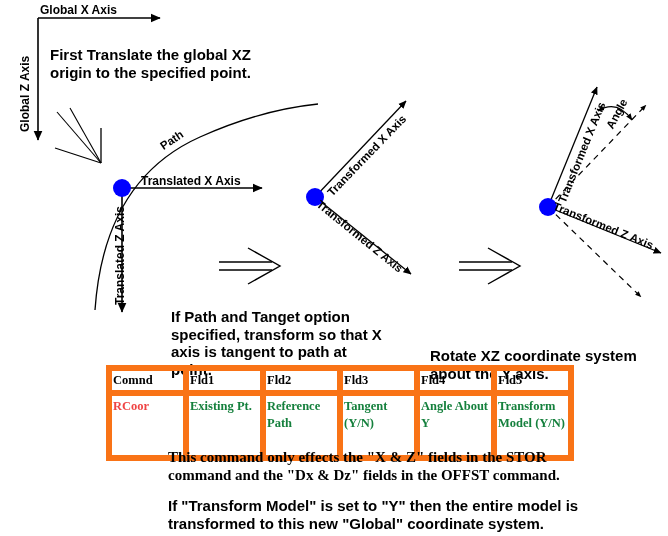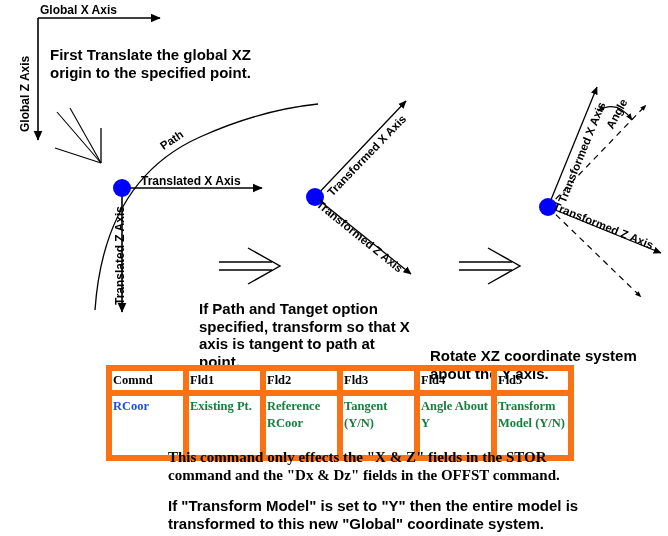--- a/index.html
+++ b/index.html
@@ -62,21 +62,21 @@
   #field-table tr.head td {
     height: 17px;
     color: #000000;
     vertical-align: middle;
     padding-top: 1px;
   }
   #field-table tr.body td {
     height: 56px;
   }
   #field-table td.cmd {
-    color: #1d4ed8;
+    color: #ef4444;
   }
   #field-table td.fld {
     color: #15803d;
   }
 </style>
 </head>
 <body>
 
 <div id="page">
 
@@ -148,21 +148,21 @@
 
   <div class="lbl note" style="left:50px; top:46px;">First Translate the global XZ
 origin to the specified point.</div>
 
   <div class="lbl axis-name rot" style="left:158px; top:142px; font-size:11.5px; transform:rotate(-34deg);">Path</div>
 
   <div class="lbl axis-name" style="left:141px; top:174px;">Translated X Axis</div>
 
   <div class="lbl axis-name rot" style="left:113px; top:305px; transform:rotate(-90deg);">Translated Z Axis</div>
 
-  <div class="lbl note" style="left:171px; top:300px;margin-left:28px;">If Path and Tanget option
+  <div class="lbl note" style="left:171px; top:308px;">If Path and Tanget option
 specified, transform so that X
 axis is tangent to path at
 point.</div>
 
   <div class="lbl axis-name rot" style="left:325px; top:190px; font-size:11.5px; transform:rotate(-46deg);">Transformed X Axis</div>
 
   <div class="lbl axis-name rot" style="left:322px; top:198px; font-size:11.5px; transform:rotate(39deg);">Transformed Z Axis</div>
 
   <div class="lbl note" style="left:430px; top:303px;margin-top:44px;">Rotate XZ coordinate system
 about the Y axis.</div>
@@ -181,21 +181,21 @@
         <td>Fld2</td>
         <td>Fld3</td>
         <td>Fld4</td>
         <td>Fld5</td>
       </tr>
       <tr class="body">
         <td class="cmd">RCoor</td>
         <td class="fld">Existing
 Pt.</td>
         <td class="fld">Reference
-RCoor</td>
+Path</td>
         <td class="fld">Tangent
 (Y/N)</td>
         <td class="fld">Angle
 About Y</td>
         <td class="fld">Transform
 Model
 (Y/N)</td>
       </tr>
     </tbody>
   </table>

